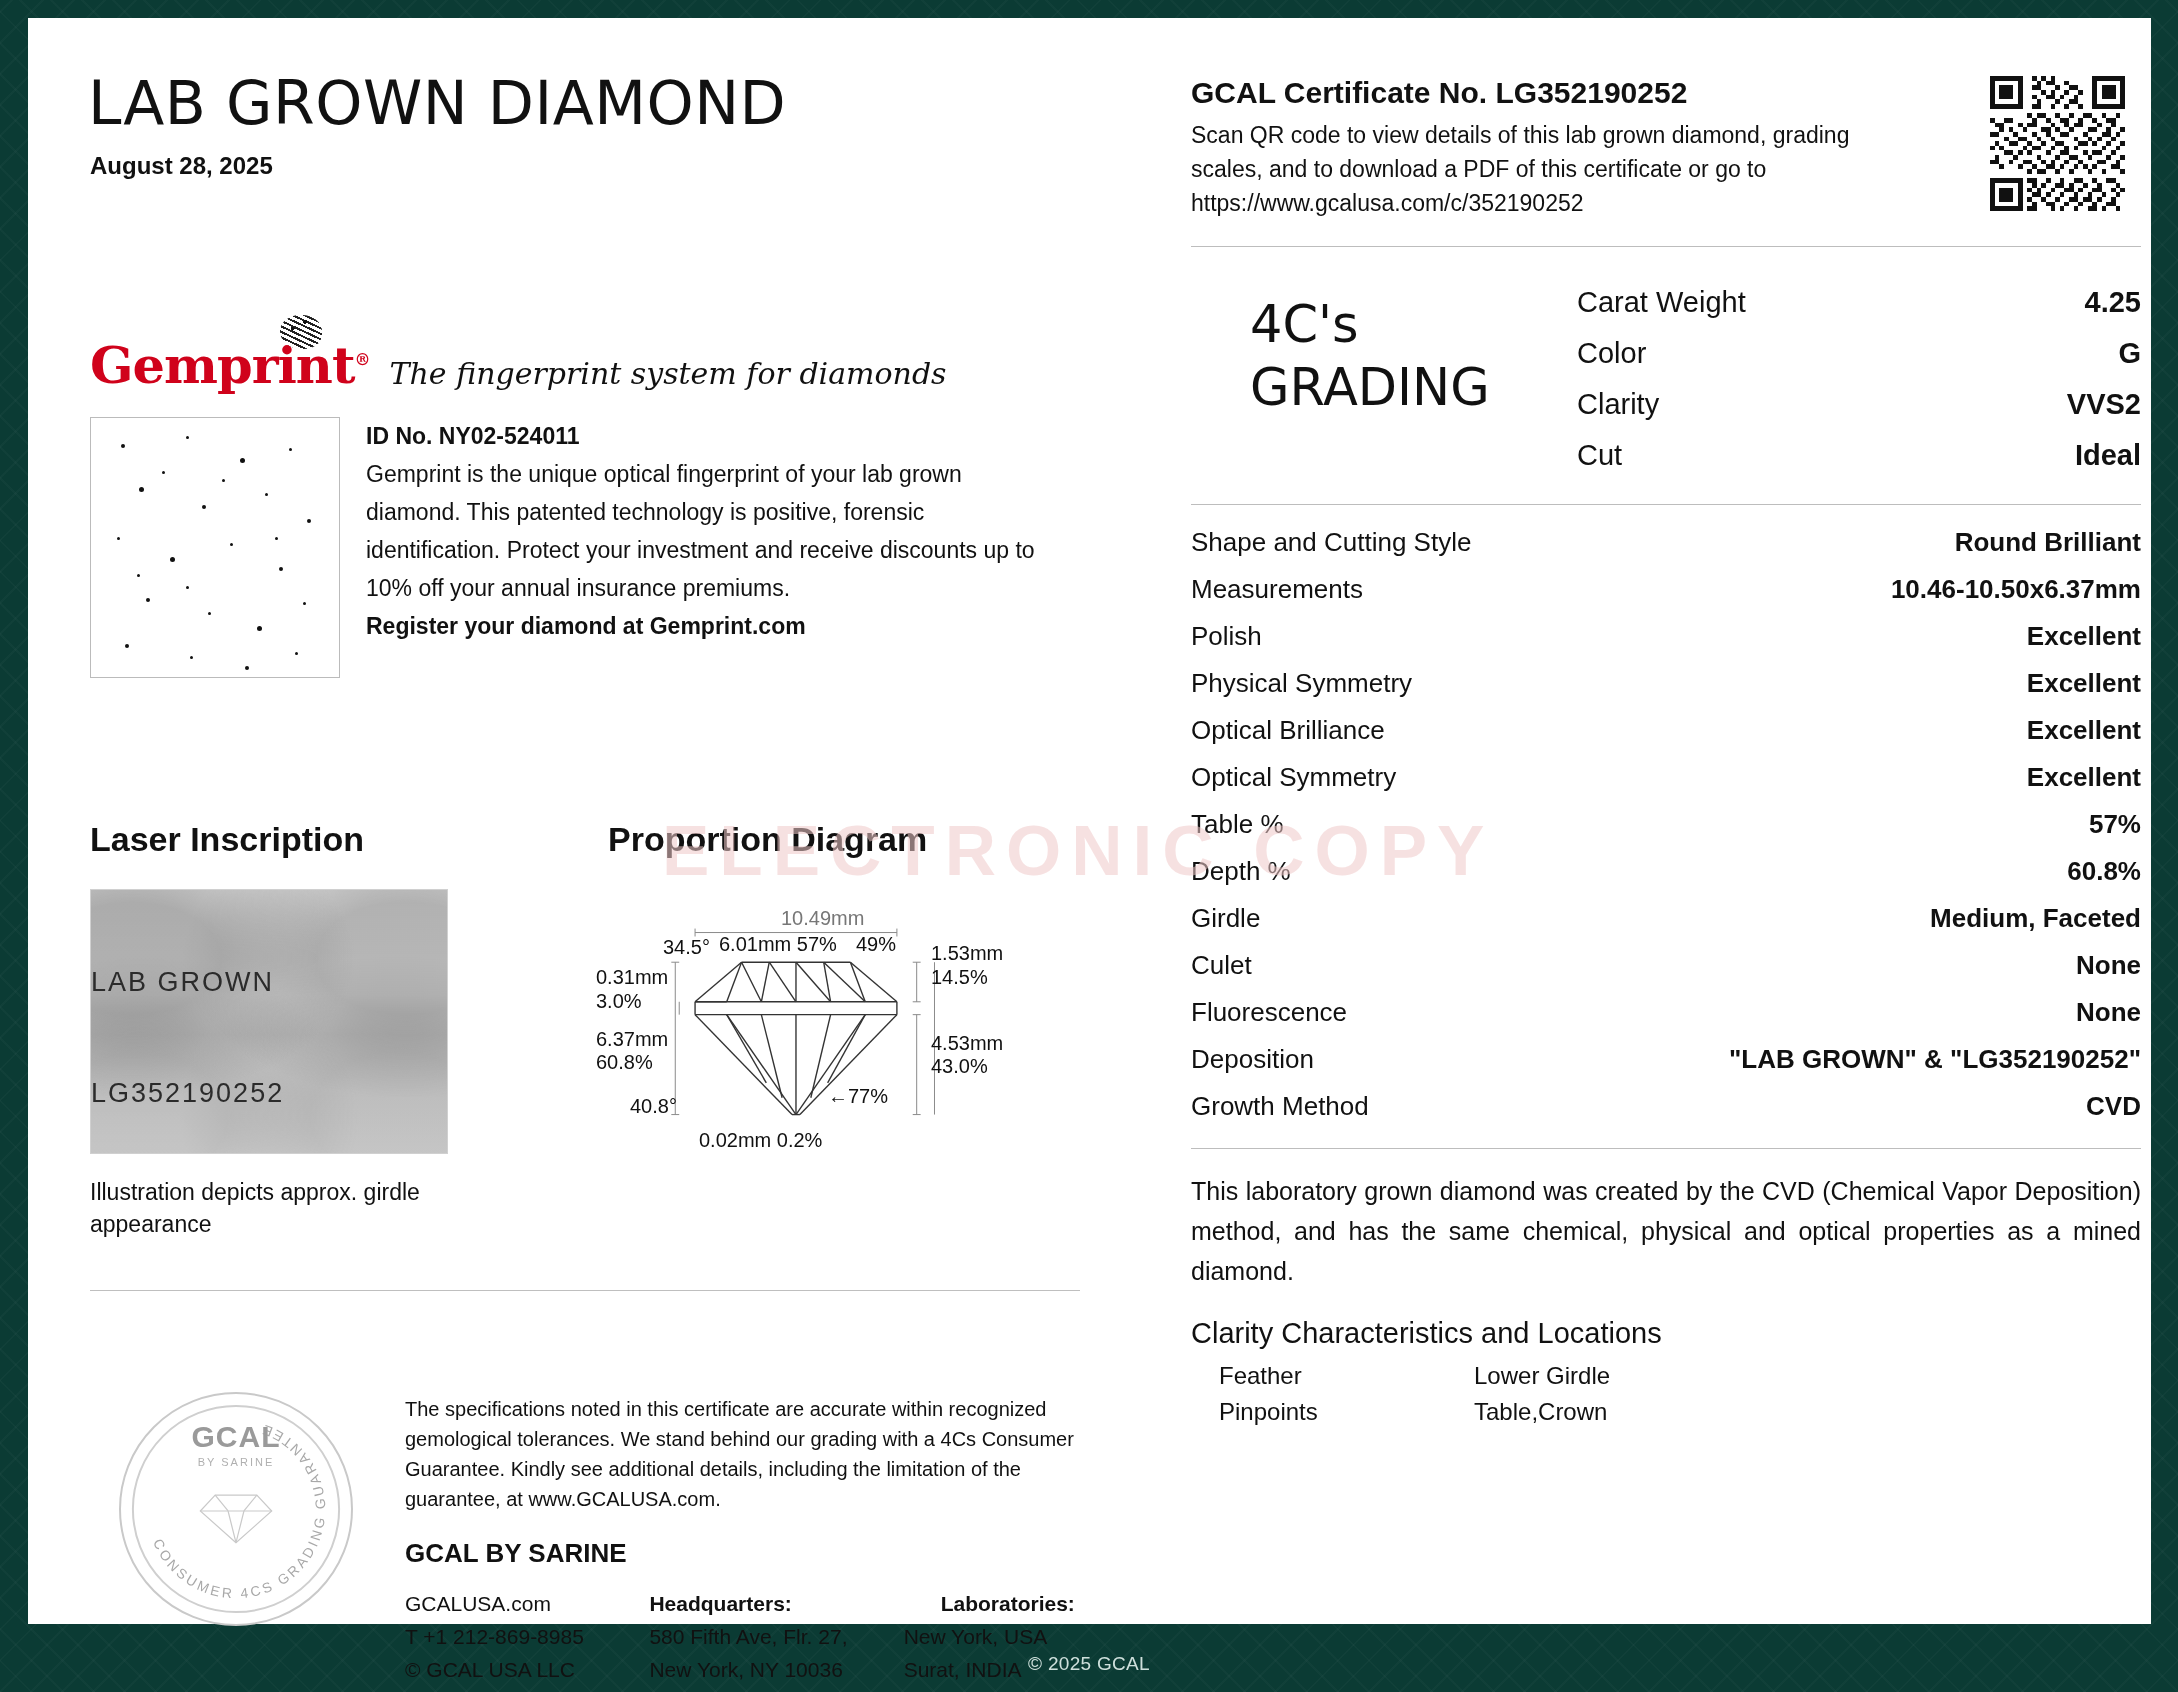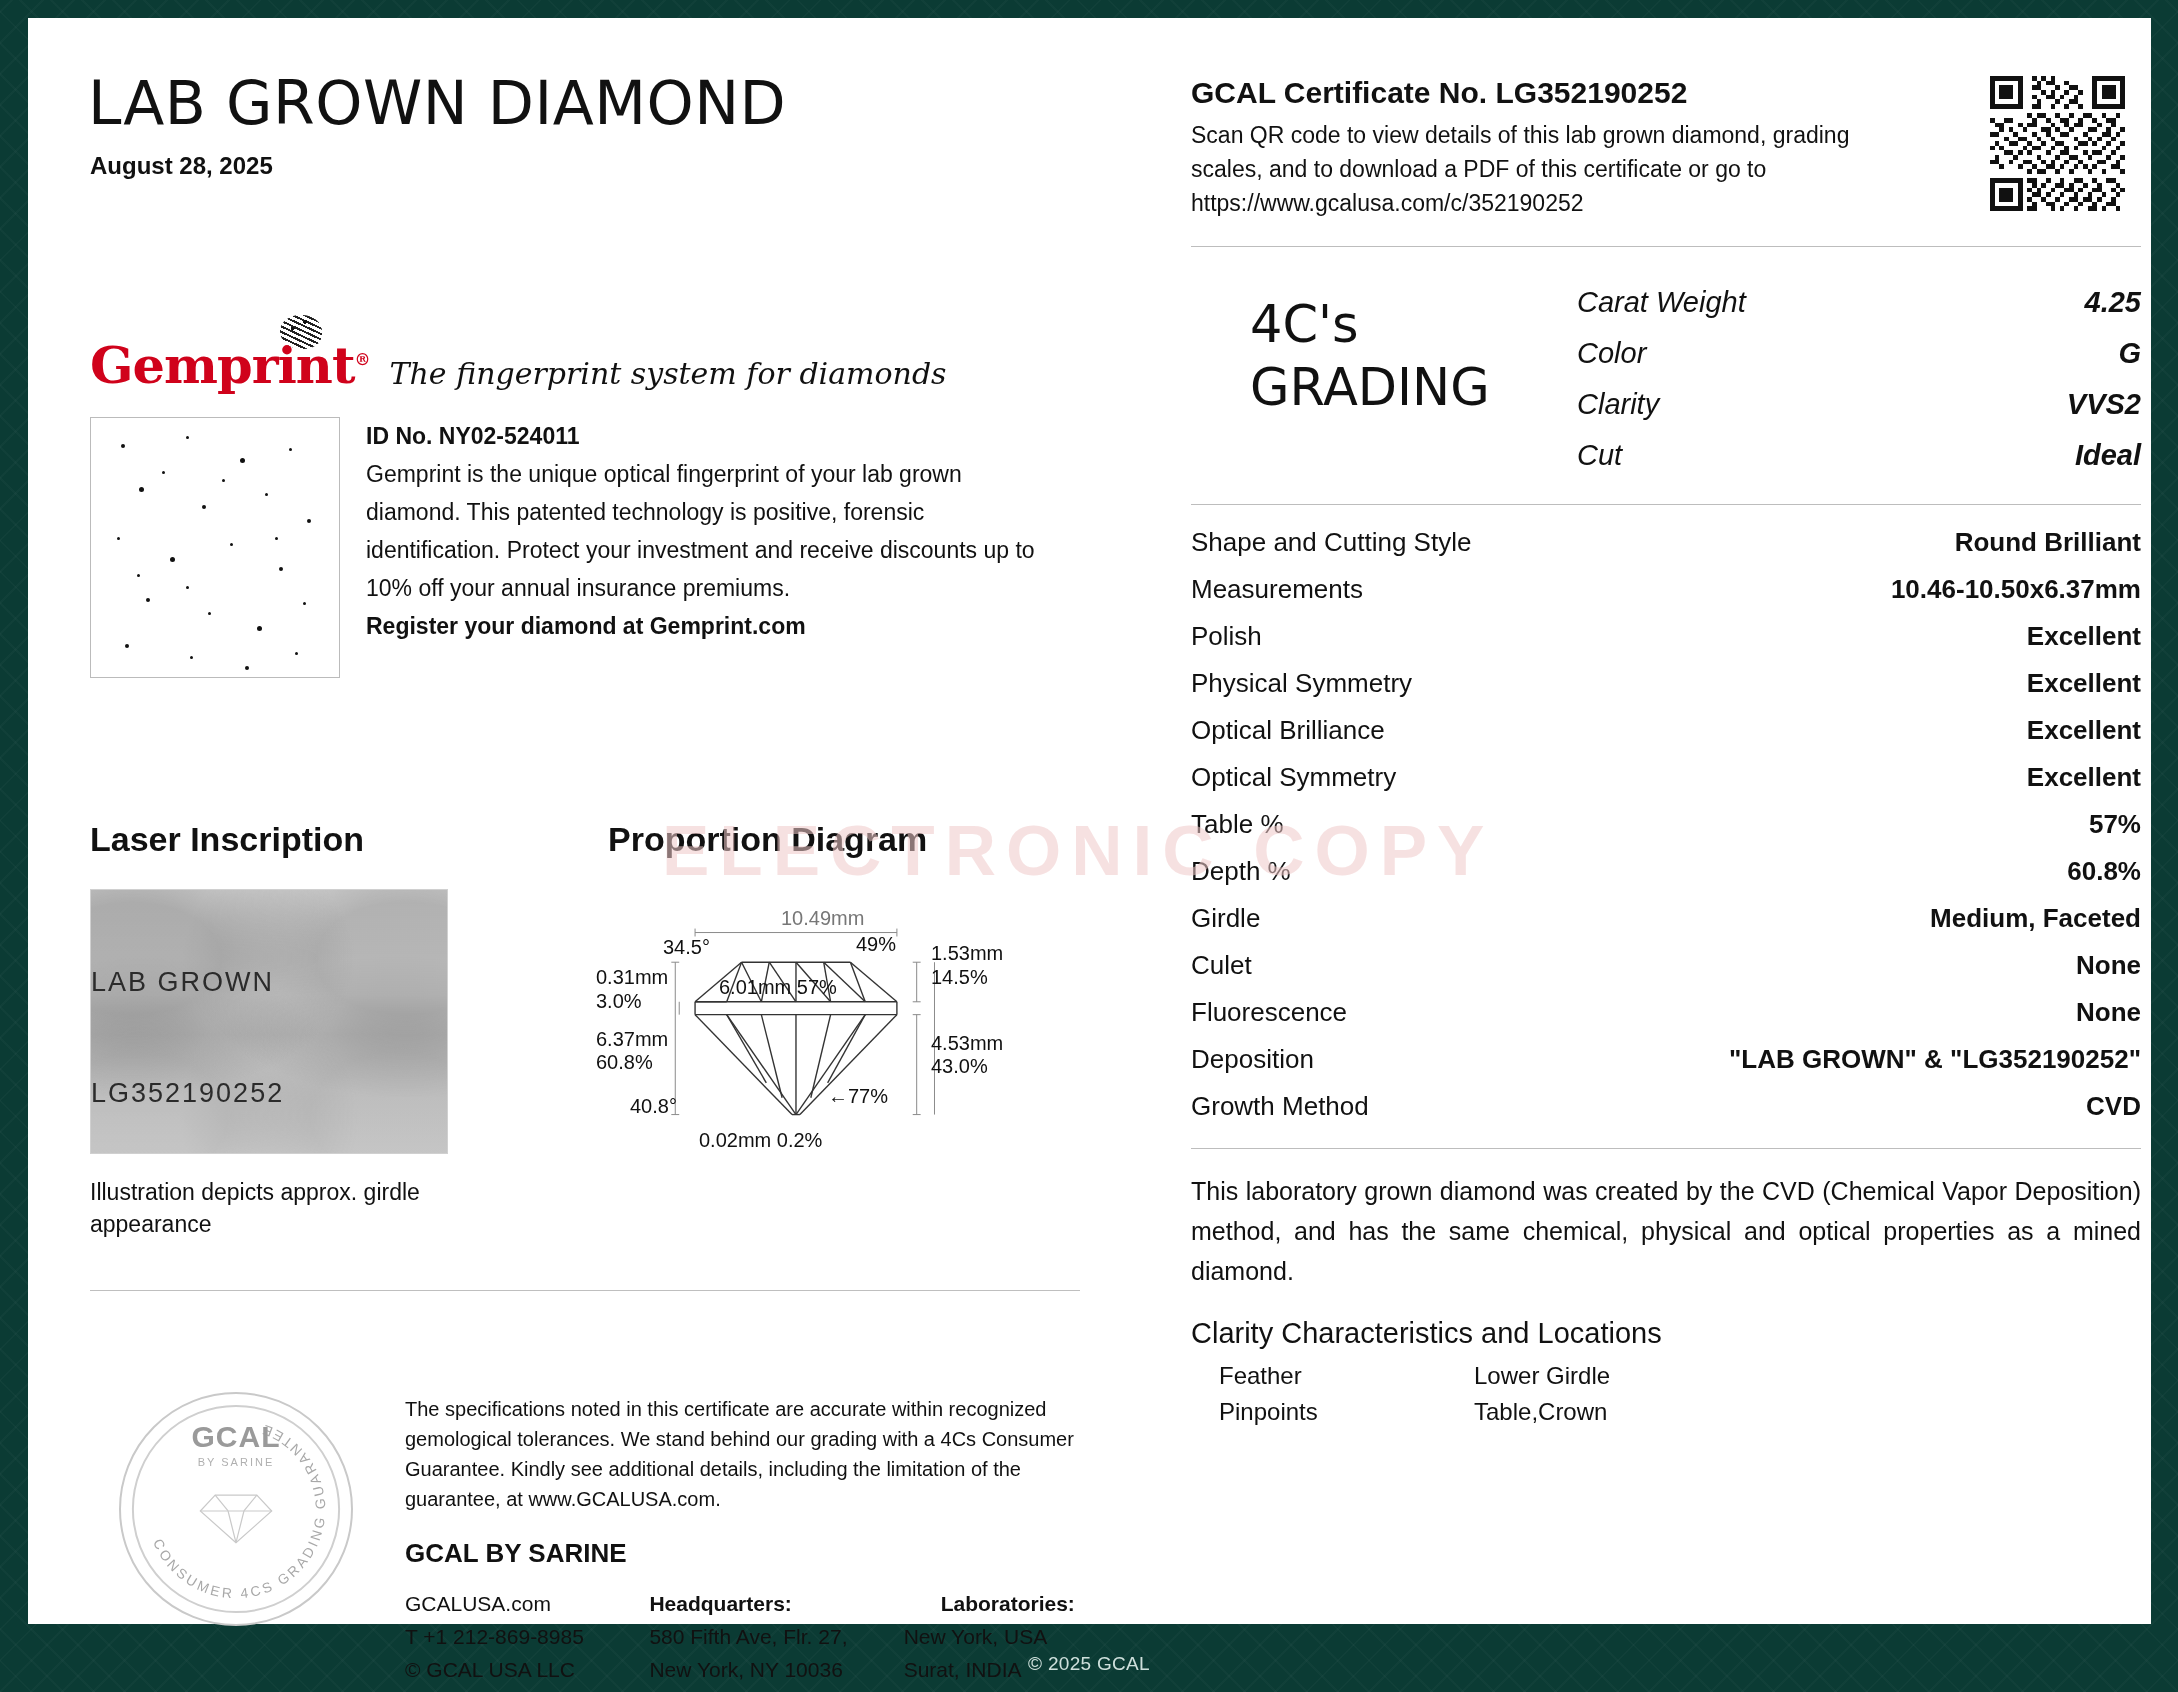--- a/index.html
+++ b/index.html
@@ -158,21 +158,21 @@
     position:absolute;right:16px;top:38px;width:135px;height:135px;
   }
   .hr-r1{margin-top:26px;height:1px;background:#bdbdbd;width:950px;}
 
   .fourc{position:relative;height:257px;}
   .fourc-title{
     position:absolute;left:59px;top:46px;font-size:51px;line-height:63px;color:#111;
     font-family:"DejaVu Sans", sans-serif;font-weight:400;
   }
   .fourc-rows{position:absolute;left:386px;top:30px;width:564px;}
-  .fourc-row{display:flex;justify-content:space-between;align-items:flex-end;padding:9px 0;font-style:italic;}
+  .fourc-row{display:flex;justify-content:space-between;align-items:flex-end;padding:9px 0;}
   .fourc-row .k{font-size:29px;color:#111;}
   .fourc-row .v{font-size:29px;color:#111;font-weight:700;}
   .hr-r2{height:1px;background:#bdbdbd;width:950px;}
 
   .detail-rows{margin-top:14px;width:950px;}
   .drow{display:flex;justify-content:space-between;align-items:baseline;padding:8px 0;}
   .drow .k{font-size:26px;color:#111;}
   .drow .v{font-size:26px;color:#111;font-weight:700;text-align:right;}
   .hr-r3{margin-top:18px;height:1px;background:#bdbdbd;width:950px;}
 
@@ -305,21 +305,21 @@
               <line x1="308" y1="232" x2="316" y2="232"></line>
               <line x1="330" y1="78" x2="330" y2="232"></line>
               <line x1="68" y1="78" x2="68" y2="232"></line>
               <line x1="64" y1="78" x2="72" y2="78"></line>
               <line x1="64" y1="232" x2="72" y2="232"></line>
               <line x1="72" y1="118" x2="72" y2="131"></line>
             </g>
           </svg>
 
           <div class="pd-txt grey" style="left:173px;top:22px;">10.49mm</div>
-          <div class="pd-txt" style="left:111px;top:48px;margin-top:43px;">6.01mm 57%</div>
+          <div class="pd-txt" style="left:111px;top:48px;">6.01mm 57%</div>
           <div class="pd-txt" style="left:248px;top:48px;">49%</div>
           <div class="pd-txt" style="left:55px;top:51px;">34.5°</div>
           <div class="pd-txt" style="left:323px;top:57px;">1.53mm</div>
           <div class="pd-txt" style="left:323px;top:81px;">14.5%</div>
           <div class="pd-txt" style="left:-12px;top:81px;">0.31mm</div>
           <div class="pd-txt" style="left:-12px;top:105px;">3.0%</div>
           <div class="pd-txt" style="left:-12px;top:143px;">6.37mm</div>
           <div class="pd-txt" style="left:-12px;top:166px;">60.8%</div>
           <div class="pd-txt" style="left:323px;top:147px;">4.53mm</div>
           <div class="pd-txt" style="left:323px;top:170px;">43.0%</div>

